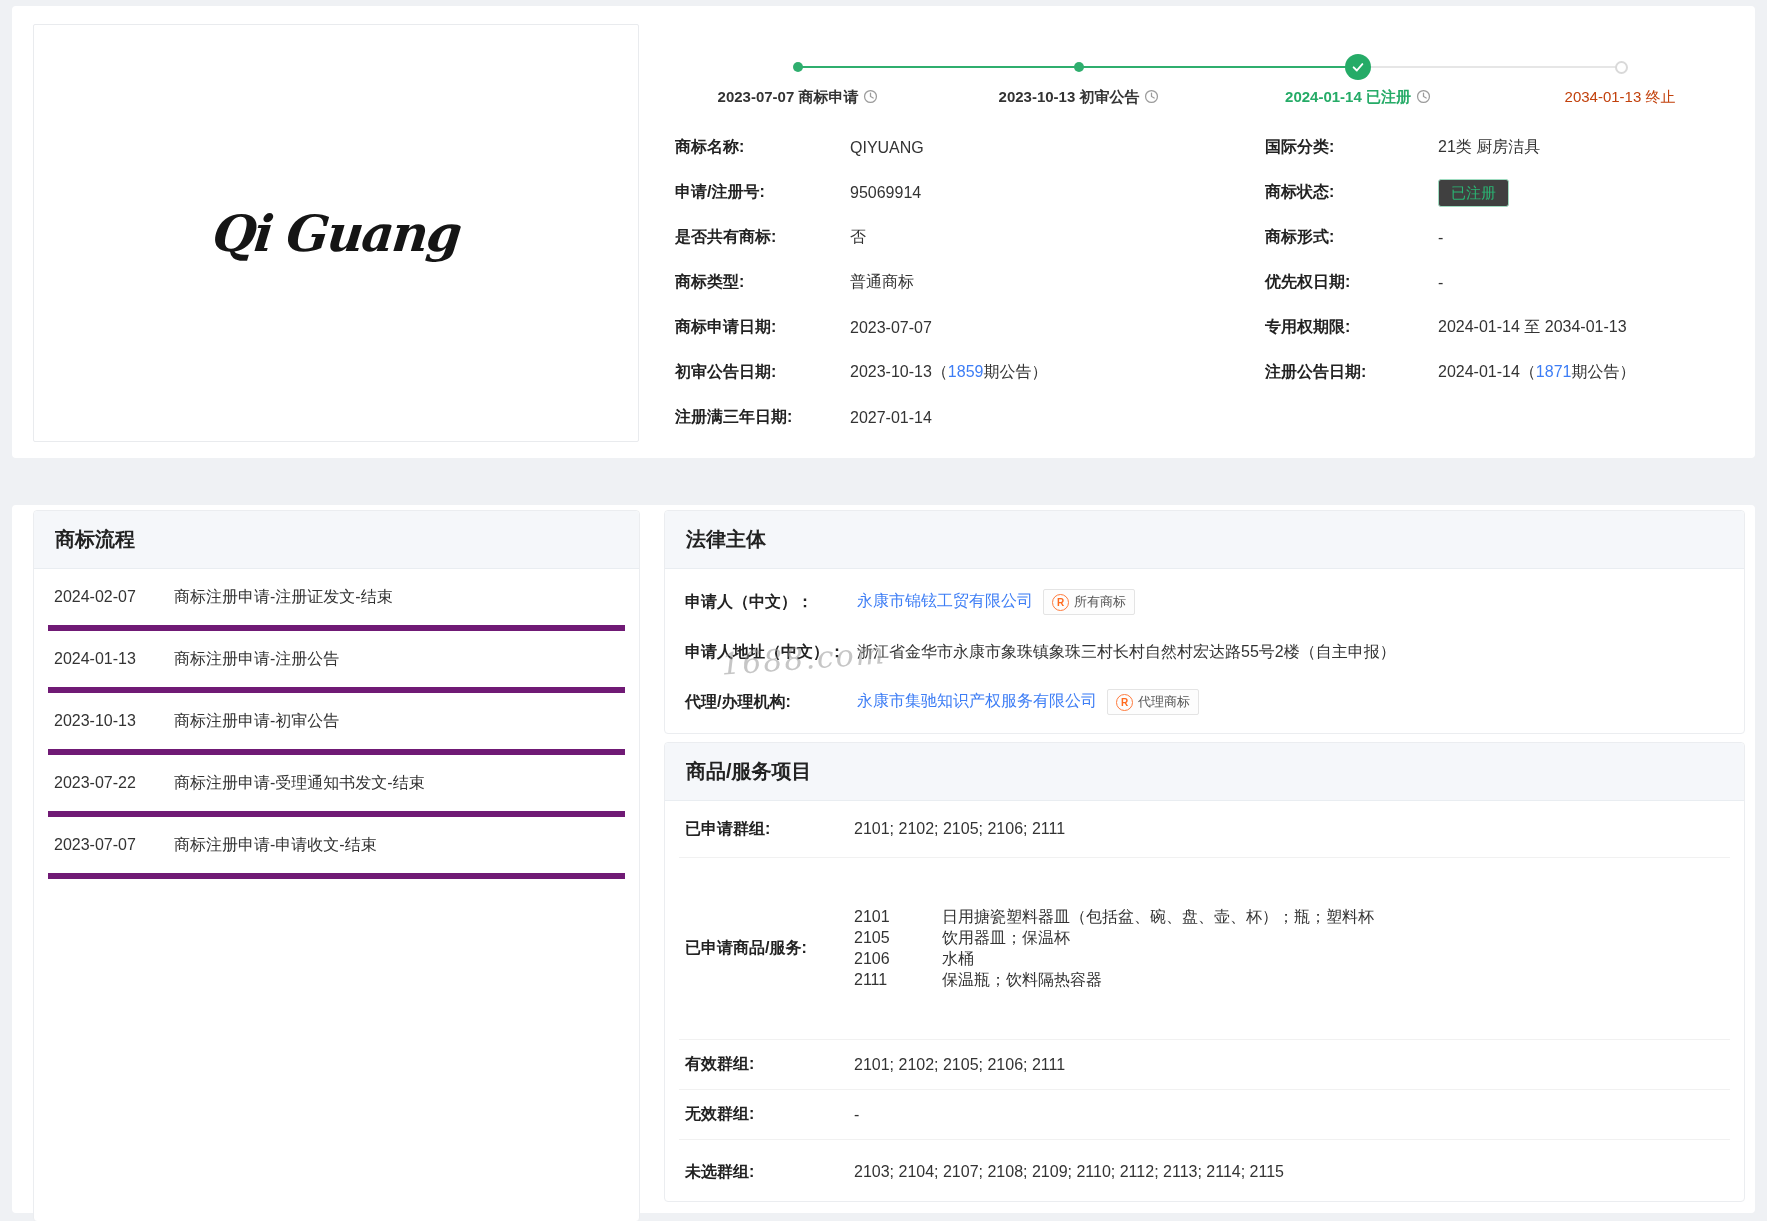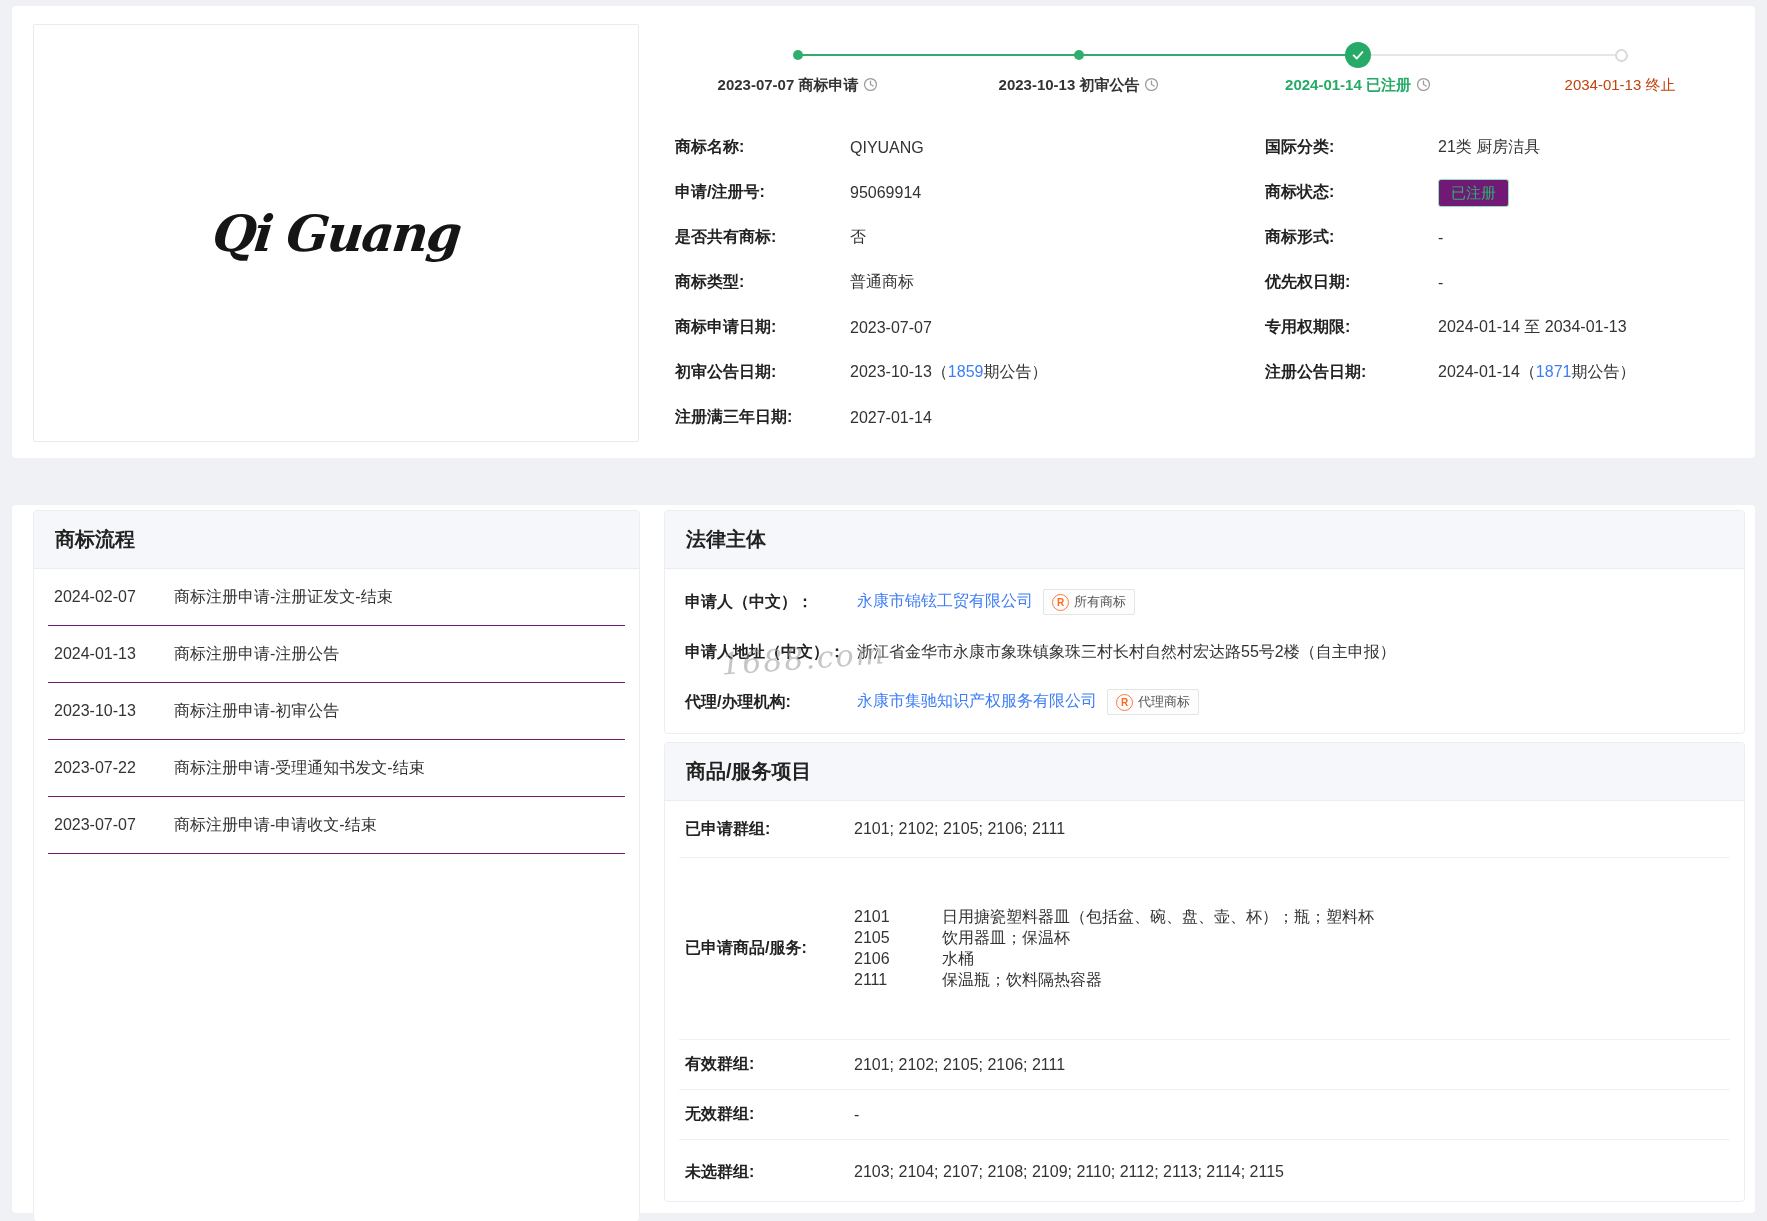--- a/index.html
+++ b/index.html
@@ -11,21 +11,21 @@
   }
   .card{position:absolute;background:#fff;border:1px solid #ebedf0;border-radius:4px;box-sizing:border-box;}
   
   .top-card{left:12px;top:6px;width:1743px;height:452px;border:none;border-radius:4px;}
   .logo-box{position:absolute;left:21px;top:18px;width:604px;height:416px;border:1px solid #e9ebee;border-radius:2px;
             display:flex;align-items:center;justify-content:center;background:#fff;}
   .logo-script{font-family:"DejaVu Serif","Liberation Serif",serif;font-style:italic;font-weight:bold;
                font-size:50px;color:#151515;letter-spacing:-2px;transform:skewX(-6deg);}
   .right-pane{position:absolute;left:636px;top:18px;width:1093px;height:420px;}
   
-  .timeline{position:absolute;left:0;top:0;width:100%;height:96px;}
+  .timeline{position:absolute;left:0;top:12px;width:100%;height:96px;}
   .tl-line{position:absolute;top:30px;height:2px;}
   .tl-line.green{left:150px;width:560px;background:#2fae6e;}
   .tl-line.gray{left:710px;width:262px;background:#e6e6e6;}
   .tl-dot{position:absolute;top:26px;width:10px;height:10px;border-radius:50%;background:#2fae6e;}
   .tl-dot.future{background:#fff;border:2px solid #d9d9d9;width:9px;height:9px;top:25px;}
   .tl-check{position:absolute;top:18px;width:26px;height:26px;border-radius:50%;background:#25ab67;
             display:flex;align-items:center;justify-content:center;}
   .tl-label{position:absolute;top:52px;width:240px;text-align:center;font-size:15px;font-weight:bold;color:#333;
             white-space:nowrap;}
   .tl-label .clock{vertical-align:-2px;margin-left:5px;}
@@ -34,30 +34,30 @@
   
   .details{position:absolute;left:27px;top:101px;right:0;}
   .d-col{position:absolute;top:0;}
   .d-left{left:0;width:545px;}
   .d-right{left:552px;right:0;width:540px;margin-left:38px;}
   .d-row{display:flex;align-items:center;height:45px;font-size:16px;}
   .d-label{font-weight:bold;color:#222;flex:0 0 175px;}
   .d-right .d-label{flex:0 0 173px;}
   .d-value{color:#333;white-space:nowrap;}
   .link{color:#3d7df5;text-decoration:none;cursor:pointer;}
-  .status-badge{display:inline-block;padding:3px 12px;border:1px solid #9fdcc0;background:#701a75;
+  .status-badge{display:inline-block;padding:3px 12px;border:1px solid #9fdcc0;background:#404040;
                 color:#2ab573;font-size:15px;border-radius:3px;line-height:20px;}
   
   .band-bottom{position:absolute;left:12px;top:505px;width:1743px;height:708px;background:#fff;border-radius:4px;}
   .card-header{height:57px;line-height:57px;background:#f5f7fa;border-bottom:1px solid #e9edf1;
                padding-left:21px;font-size:20px;font-weight:bold;color:#222;border-radius:4px 4px 0 0;}
   
   .process-card{left:33px;top:510px;width:607px;height:712px;}
   .p-rows{padding:0 14px;}
-  .p-row{display:flex;align-items:center;height:56px;border-bottom:1px solid #701a75;font-size:16px;padding:0 6px;}
+  .p-row{display:flex;align-items:center;height:56px;border-bottom:6px solid #701a75;font-size:16px;padding:0 6px;}
   .p-date{flex:0 0 120px;color:#333;}
   .p-desc{color:#333;}
   
   .legal-card{left:664px;top:510px;width:1081px;height:224px;}
   .l-rows{padding:8px 20px 0 20px;position:relative;}
   .l-row{display:flex;align-items:center;height:50px;font-size:16px;}
   .l-label{font-weight:bold;color:#222;flex:0 0 172px;white-space:nowrap;}
   .l-value{color:#333;}
   .tag-badge{display:inline-flex;align-items:center;margin-left:10px;padding:3px 8px;border:1px solid #e4e4e4;
              background:#fdfdfd;border-radius:2px;font-size:13px;color:#555;}

